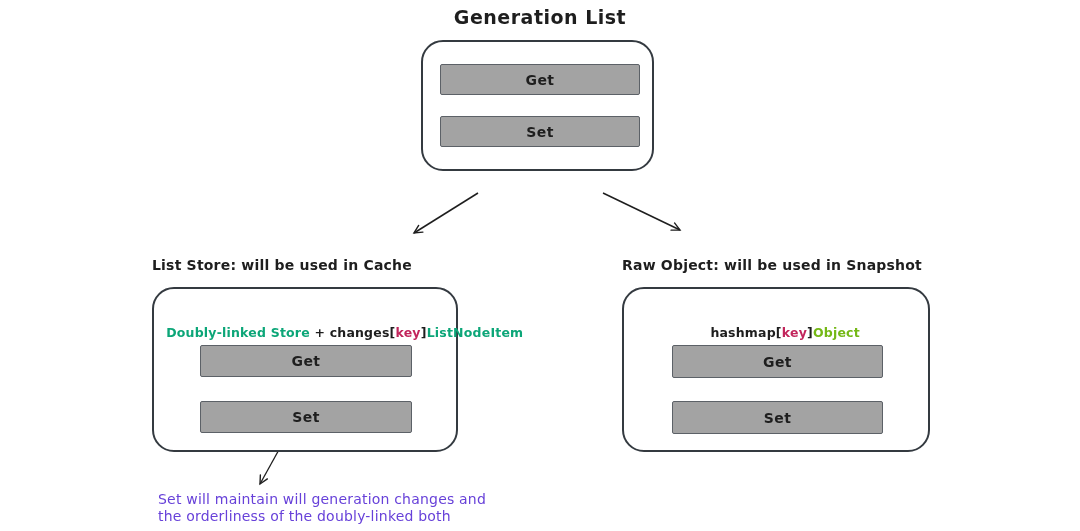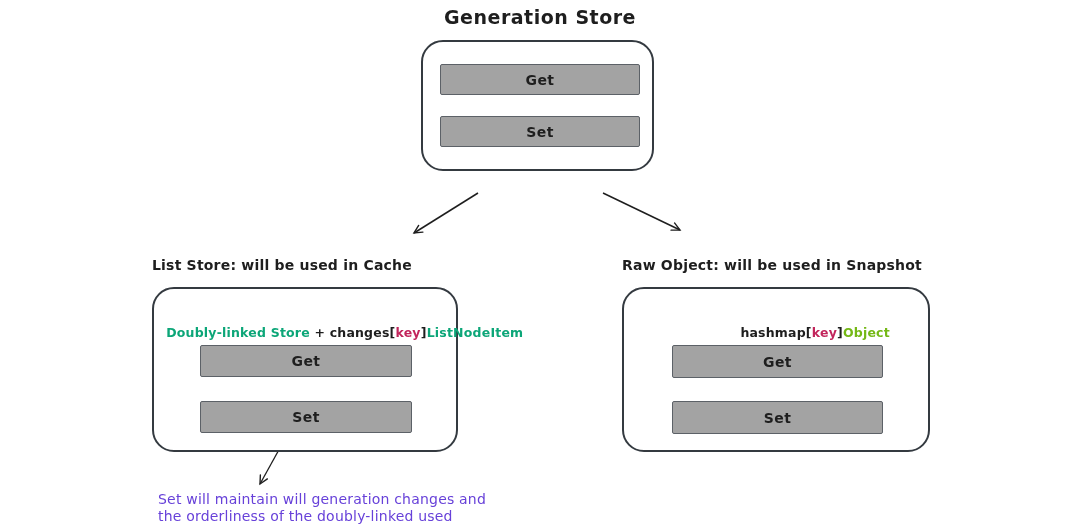--- a/index.html
+++ b/index.html
@@ -59,21 +59,21 @@
   .gen-set{left:440px;top:116px;width:200px;height:31px;}
 
   .list-title{left:152px;width:306px;top:257px;}
   .list-box{left:152px;top:287px;width:306px;height:165px;}
   .list-impl{left:148px;width:314px;top:310px;}
   .list-get{left:200px;top:345px;width:212px;height:32px;}
   .list-set{left:200px;top:401px;width:212px;height:32px;}
 
   .raw-title{left:622px;width:308px;top:257px;}
   .raw-box{left:622px;top:287px;width:308px;height:165px;}
-  .raw-impl{left:622px;width:308px;top:310px;padding-left:30px;}
+  .raw-impl{left:622px;width:308px;top:310px;}
   .raw-get{left:672px;top:345px;width:211px;height:33px;}
   .raw-set{left:672px;top:401px;width:211px;height:33px;}
 
   .annotation-block{left:158px;top:491px;}
 </style>
 </head>
 <body>
 
 <div class="canvas">
 
@@ -81,21 +81,21 @@
     <defs>
       <marker id="vhead" markerWidth="12" markerHeight="12" refX="9" refY="5" orient="auto" markerUnits="userSpaceOnUse">
         <path d="M1,1 L9,5 L1,9" fill="none" stroke="#1e1e1e" stroke-width="1.4" stroke-linecap="round"></path>
       </marker>
     </defs>
     <line x1="478" y1="193" x2="414" y2="233" stroke="#1e1e1e" stroke-width="1.5" marker-end="url(#vhead)"></line>
     <line x1="603" y1="193" x2="680" y2="230" stroke="#1e1e1e" stroke-width="1.5" marker-end="url(#vhead)"></line>
     <line x1="286" y1="437" x2="260" y2="484" stroke="#1e1e1e" stroke-width="1.3" marker-end="url(#vhead)"></line>
   </svg>
 
-  <div class="abs diagram-title">Generation Store</div>
+  <div class="abs diagram-title">Generation List</div>
 
   <div class="abs outer-box gen-box"></div>
   <div class="abs inner-box gen-get">
     <span>Get</span>
   </div>
   <div class="abs inner-box gen-set">
     <span>Set</span>
   </div>
 
   <div class="abs store-title list-title">List Store: will be used in Cache</div>
@@ -117,16 +117,16 @@
   </div>
   <div class="abs inner-box raw-get">
     <span>Get</span>
   </div>
   <div class="abs inner-box raw-set">
     <span>Set</span>
   </div>
 
   <div class="abs annotation annotation-block">
     <div>Set will maintain will generation changes and</div>
-    <div>the orderliness of the doubly-linked used</div>
+    <div>the orderliness of the doubly-linked both</div>
   </div>
 
 </div>
 
 </body></html>

